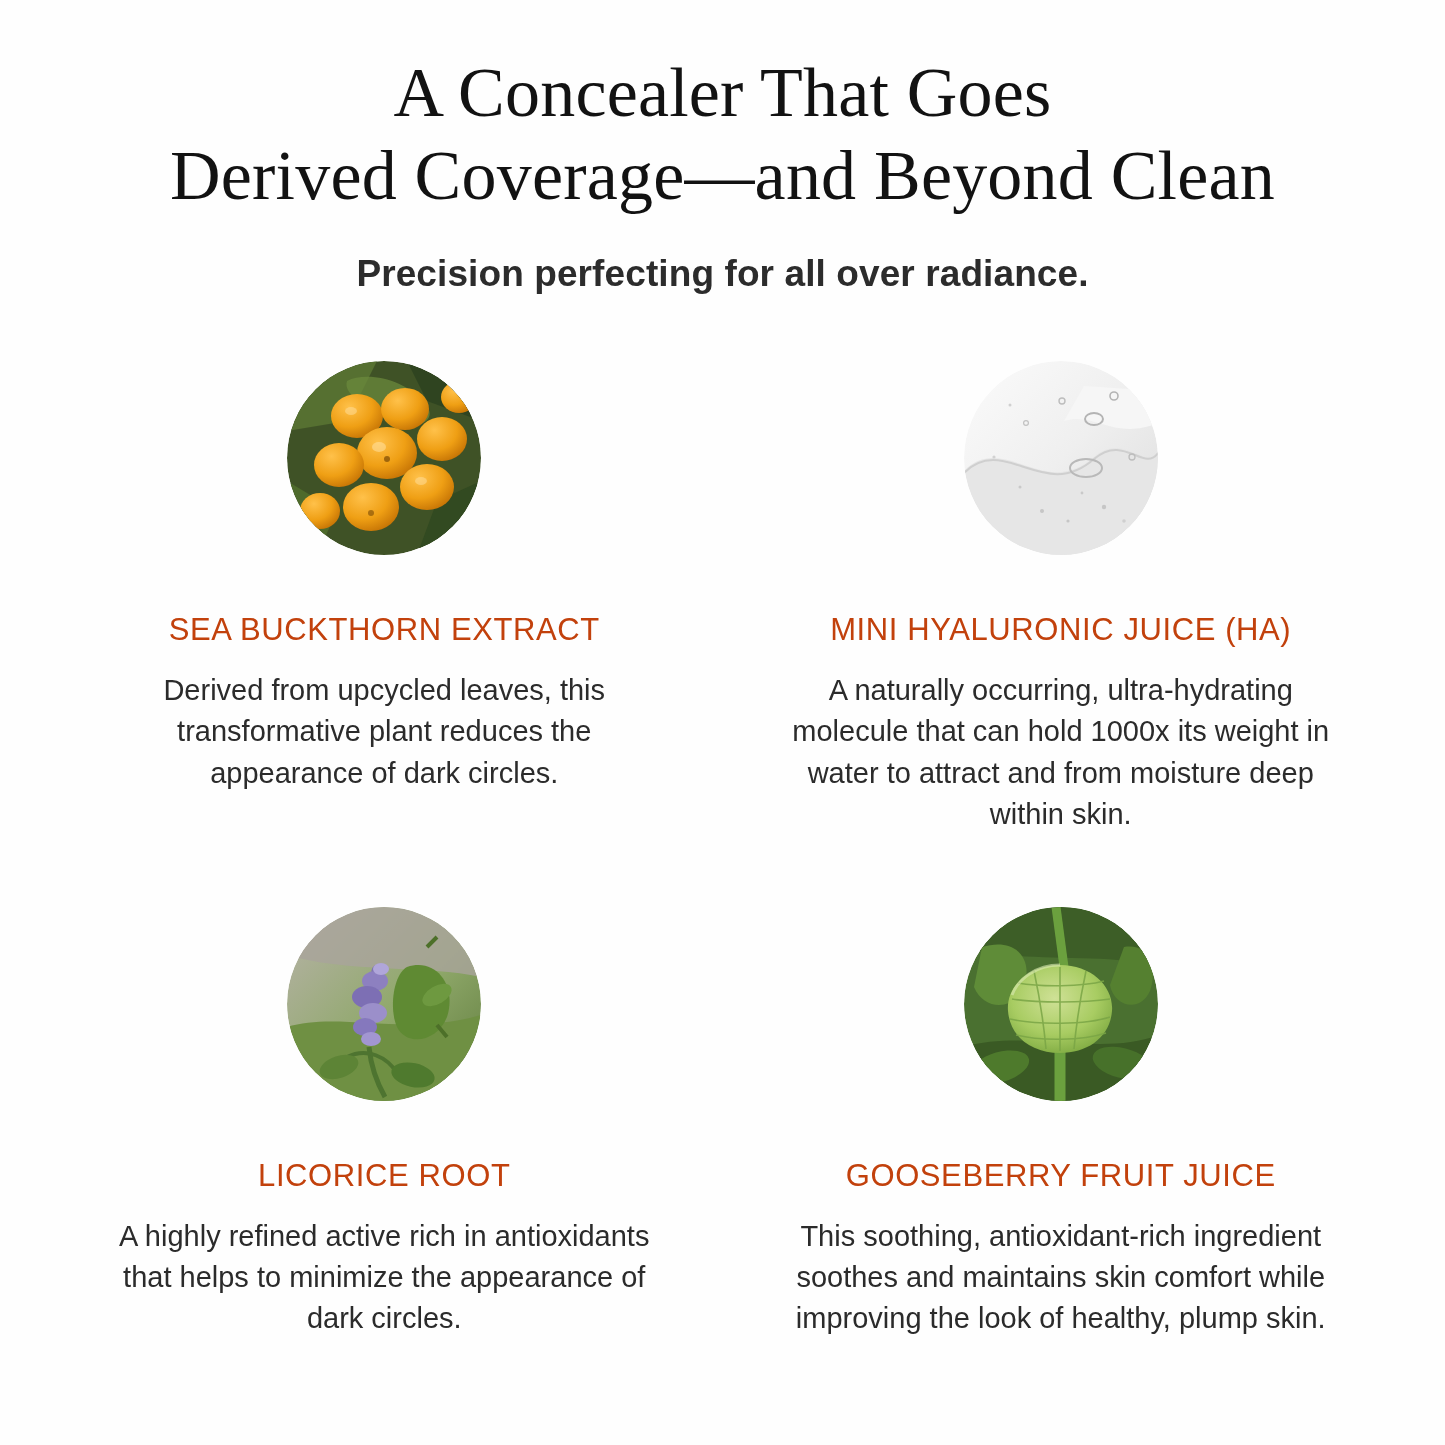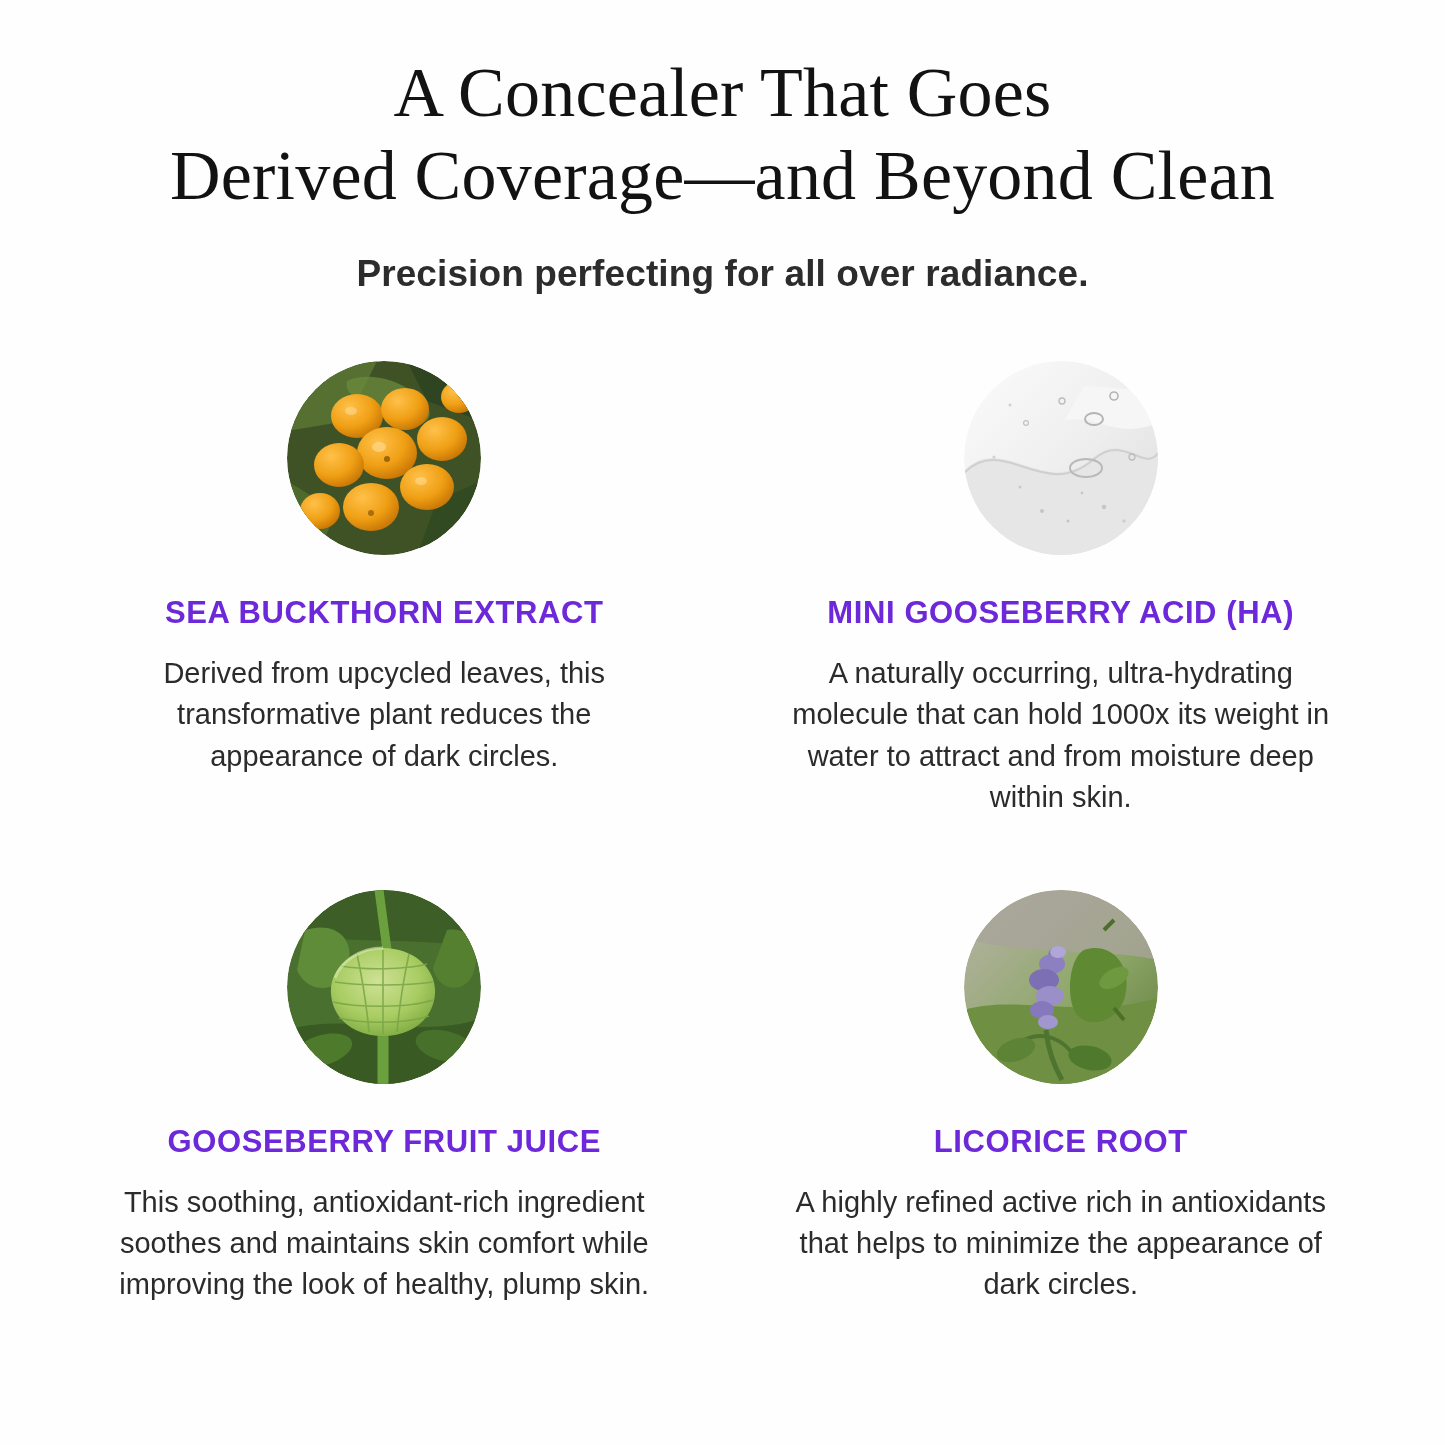--- a/index.html
+++ b/index.html
@@ -74,25 +74,25 @@
     overflow: hidden;
     position: relative;
     flex: none;
   }
   .thumb svg {
     display: block;
     width: 194px;
     height: 194px;
   }
   .ing-name {
-    margin-top: 40px;
+    margin-top: 57px;
     font-size: 31px;
     letter-spacing: 0.6px;
-    color: #6d28d9;
-    font-weight: 700;
+    color: #c2410c;
+    font-weight: 400;
     white-space: nowrap;
   }
   .ing-desc {
     margin-top: 22px;
     font-size: 29px;
     line-height: 1.42;
     color: #2b2b2b;
     max-width: 540px;
   }
   .cell.right .ing-desc {
@@ -183,22 +183,60 @@
             <circle cx="104" cy="160" r="1.6" fill="#c6c6c6"></circle>
             <circle cx="140" cy="146" r="2.2" fill="#c6c6c6"></circle>
             <circle cx="56" cy="126" r="1.5" fill="#c9c9c9"></circle>
             <circle cx="118" cy="132" r="1.4" fill="#c9c9c9"></circle>
             <circle cx="46" cy="44" r="1.5" fill="#d0d0d0"></circle>
             <circle cx="160" cy="160" r="1.8" fill="#cfcfcf"></circle>
             <circle cx="30" cy="96" r="1.6" fill="#d2d2d2"></circle>
           </g>
         </svg>
       </div>
-      <div class="ing-name">MINI GOOSEBERRY ACID (HA)</div>
+      <div class="ing-name">MINI HYALURONIC JUICE (HA)</div>
       <div class="ing-desc">A naturally occurring, ultra-hydrating molecule that can hold 1000x its weight in water to attract and from moisture deep within skin.</div>
+    </div>
+
+    <div class="cell left">
+      <div class="thumb">
+        <svg viewBox="0 0 194 194" xmlns="http://www.w3.org/2000/svg" aria-hidden="true">
+          <defs>
+            <clipPath id="c3">
+                <circle cx="97" cy="97" r="97"></circle>
+              </clipPath>
+            <linearGradient id="bg3" x1="0" y1="0" x2="1" y2="1">
+              <stop offset="0%" stop-color="#b9b3ab"></stop>
+              <stop offset="55%" stop-color="#8fa86a"></stop>
+              <stop offset="100%" stop-color="#5d7a3a"></stop>
+            </linearGradient>
+          </defs>
+          <g clip-path="url(#c3)">
+            <rect width="194" height="194" fill="url(#bg3)"></rect>
+            <path d="M0 0 L194 0 L194 70 C140 58 60 66 0 48Z" fill="#a9a49b" opacity="0.8"></path>
+            <path d="M0 120 C50 104 120 130 194 108 L194 194 L0 194Z" fill="#6f9043"></path>
+            <path d="M120 60 C150 50 170 80 160 110 C150 135 120 140 110 120 C102 102 106 68 120 60Z" fill="#5f8a33"></path>
+            <path d="M140 40 L150 30 M150 118 L160 130" stroke="#4d7029" stroke-width="4" fill="none"></path>
+            <path d="M86 70 C80 60 92 52 98 62" fill="#7f74b2"></path>
+            <ellipse cx="88" cy="74" rx="13" ry="10" fill="#8d80c0"></ellipse>
+            <ellipse cx="80" cy="90" rx="15" ry="11" fill="#7d6fb4"></ellipse>
+            <ellipse cx="86" cy="106" rx="14" ry="10" fill="#9b8fca"></ellipse>
+            <ellipse cx="78" cy="120" rx="12" ry="9" fill="#8578bd"></ellipse>
+            <ellipse cx="84" cy="132" rx="10" ry="7" fill="#a296d1"></ellipse>
+            <ellipse cx="94" cy="62" rx="8" ry="6" fill="#b0a6da"></ellipse>
+            <path d="M82 140 C84 160 90 176 98 190" stroke="#4e7430" stroke-width="5" fill="none"></path>
+            <path d="M60 150 C80 140 100 150 110 166" stroke="#4e7430" stroke-width="4" fill="none"></path>
+            <ellipse cx="52" cy="160" rx="20" ry="11" fill="#5d8436" transform="rotate(-18 52 160)"></ellipse>
+            <ellipse cx="126" cy="168" rx="22" ry="12" fill="#4f7a2e" transform="rotate(12 126 168)"></ellipse>
+            <ellipse cx="150" cy="88" rx="16" ry="9" fill="#6e9940" transform="rotate(-30 150 88)"></ellipse>
+          </g>
+        </svg>
+      </div>
+      <div class="ing-name">LICORICE ROOT</div>
+      <div class="ing-desc">A highly refined active rich in antioxidants that helps to minimize the appearance of dark circles.</div>
     </div>
 
     <div class="cell right">
       <div class="thumb">
         <svg viewBox="0 0 194 194" xmlns="http://www.w3.org/2000/svg" aria-hidden="true">
           <defs>
             <clipPath id="c4">
                 <circle cx="97" cy="97" r="97"></circle>
               </clipPath>
             <radialGradient id="husk" cx="45%" cy="38%" r="68%">
@@ -228,52 +266,14 @@
             <path d="M96 58 C72 58 54 72 48 88" stroke="#dbe9b4" stroke-width="3" fill="none" opacity="0.6"></path>
             <ellipse cx="36" cy="160" rx="30" ry="15" fill="#4e7a2c" transform="rotate(-16 36 160)"></ellipse>
             <ellipse cx="158" cy="156" rx="30" ry="15" fill="#47712a" transform="rotate(14 158 156)"></ellipse>
           </g>
         </svg>
       </div>
       <div class="ing-name">GOOSEBERRY FRUIT JUICE</div>
       <div class="ing-desc">This soothing, antioxidant-rich ingredient soothes and maintains skin comfort while improving the look of healthy, plump skin.</div>
     </div>
 
-    <div class="cell left">
-      <div class="thumb">
-        <svg viewBox="0 0 194 194" xmlns="http://www.w3.org/2000/svg" aria-hidden="true">
-          <defs>
-            <clipPath id="c3">
-                <circle cx="97" cy="97" r="97"></circle>
-              </clipPath>
-            <linearGradient id="bg3" x1="0" y1="0" x2="1" y2="1">
-              <stop offset="0%" stop-color="#b9b3ab"></stop>
-              <stop offset="55%" stop-color="#8fa86a"></stop>
-              <stop offset="100%" stop-color="#5d7a3a"></stop>
-            </linearGradient>
-          </defs>
-          <g clip-path="url(#c3)">
-            <rect width="194" height="194" fill="url(#bg3)"></rect>
-            <path d="M0 0 L194 0 L194 70 C140 58 60 66 0 48Z" fill="#a9a49b" opacity="0.8"></path>
-            <path d="M0 120 C50 104 120 130 194 108 L194 194 L0 194Z" fill="#6f9043"></path>
-            <path d="M120 60 C150 50 170 80 160 110 C150 135 120 140 110 120 C102 102 106 68 120 60Z" fill="#5f8a33"></path>
-            <path d="M140 40 L150 30 M150 118 L160 130" stroke="#4d7029" stroke-width="4" fill="none"></path>
-            <path d="M86 70 C80 60 92 52 98 62" fill="#7f74b2"></path>
-            <ellipse cx="88" cy="74" rx="13" ry="10" fill="#8d80c0"></ellipse>
-            <ellipse cx="80" cy="90" rx="15" ry="11" fill="#7d6fb4"></ellipse>
-            <ellipse cx="86" cy="106" rx="14" ry="10" fill="#9b8fca"></ellipse>
-            <ellipse cx="78" cy="120" rx="12" ry="9" fill="#8578bd"></ellipse>
-            <ellipse cx="84" cy="132" rx="10" ry="7" fill="#a296d1"></ellipse>
-            <ellipse cx="94" cy="62" rx="8" ry="6" fill="#b0a6da"></ellipse>
-            <path d="M82 140 C84 160 90 176 98 190" stroke="#4e7430" stroke-width="5" fill="none"></path>
-            <path d="M60 150 C80 140 100 150 110 166" stroke="#4e7430" stroke-width="4" fill="none"></path>
-            <ellipse cx="52" cy="160" rx="20" ry="11" fill="#5d8436" transform="rotate(-18 52 160)"></ellipse>
-            <ellipse cx="126" cy="168" rx="22" ry="12" fill="#4f7a2e" transform="rotate(12 126 168)"></ellipse>
-            <ellipse cx="150" cy="88" rx="16" ry="9" fill="#6e9940" transform="rotate(-30 150 88)"></ellipse>
-          </g>
-        </svg>
-      </div>
-      <div class="ing-name">LICORICE ROOT</div>
-      <div class="ing-desc">A highly refined active rich in antioxidants that helps to minimize the appearance of dark circles.</div>
-    </div>
-
   </div>
 </div>
 
 </body></html>

